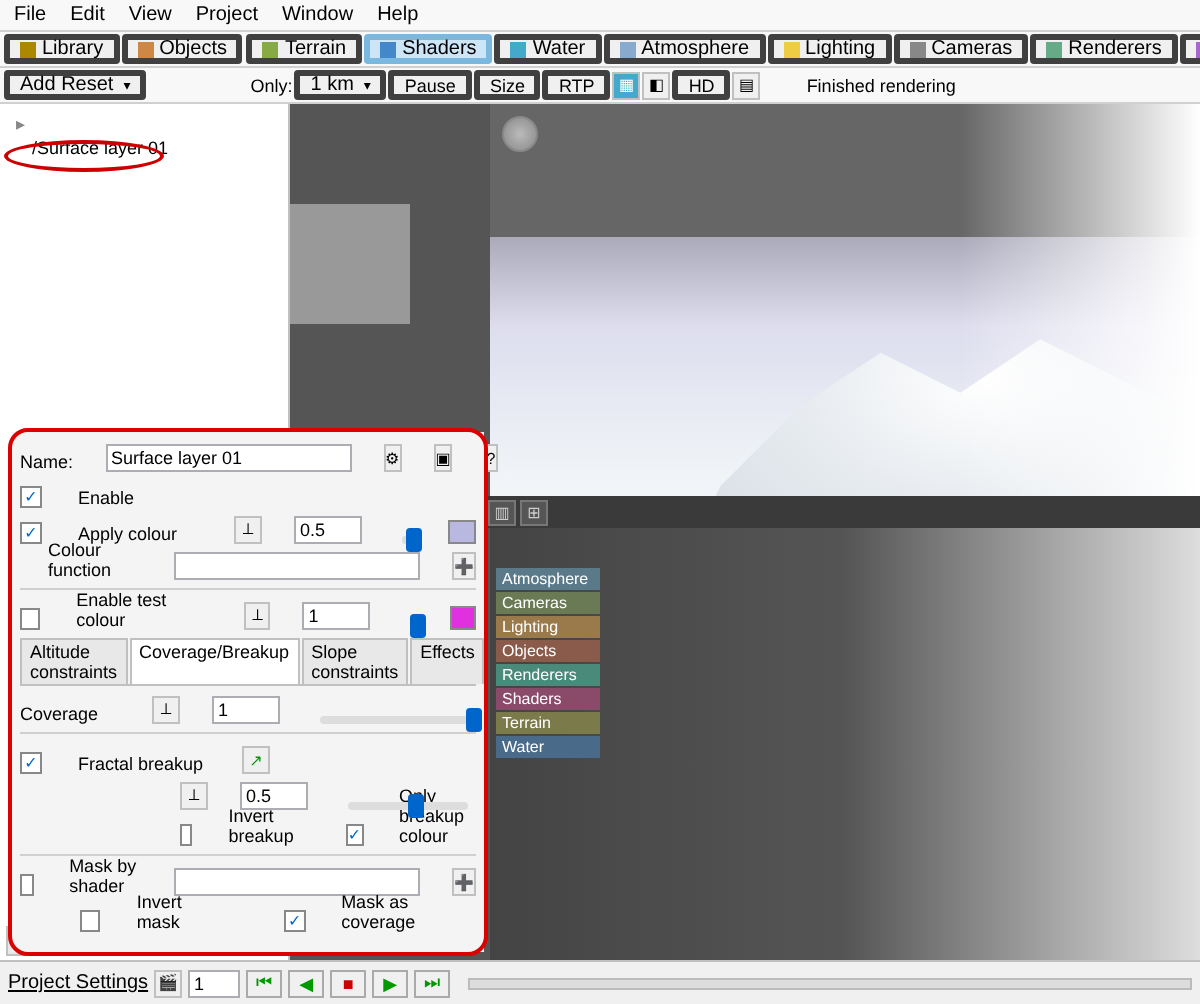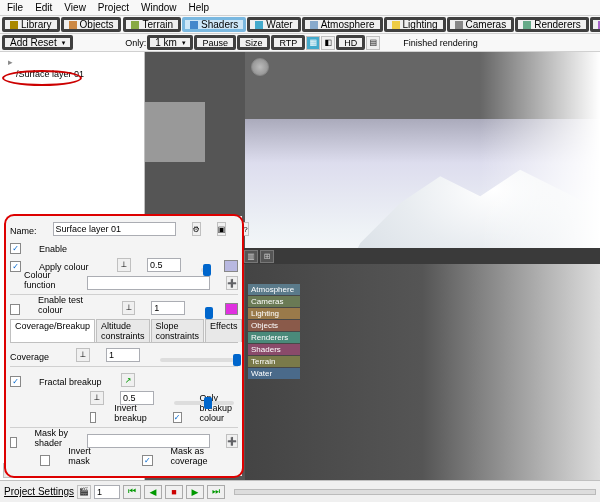--- a/index.html
+++ b/index.html
@@ -209,22 +209,22 @@
     <label style="width:76px">Enable test colour</label>
     <span class="mini-btn">⟂</span>
     <input class="txt-in" style="width: 34px;" value="1">
     <div class="slider">
         <div class="thumb" style="left:98%"></div>
       </div>
     <span class="swatch" style="background:#e030e0"></span>
   </div>
 
   <div class="subtabs">
+    <div class="subtab">Altitude constraints</div>
     <div class="subtab active">Coverage/Breakup</div>
-    <div class="subtab">Altitude constraints</div>
     <div class="subtab">Slope constraints</div>
     <div class="subtab">Effects</div>
   </div>
 
   <div class="panel-row">
     <label style="width:50px">Coverage</label>
     <span class="mini-btn">⟂</span>
     <input class="txt-in" style="width: 34px;" value="1">
     <div class="slider">
         <div class="thumb" style="left:98%"></div>

